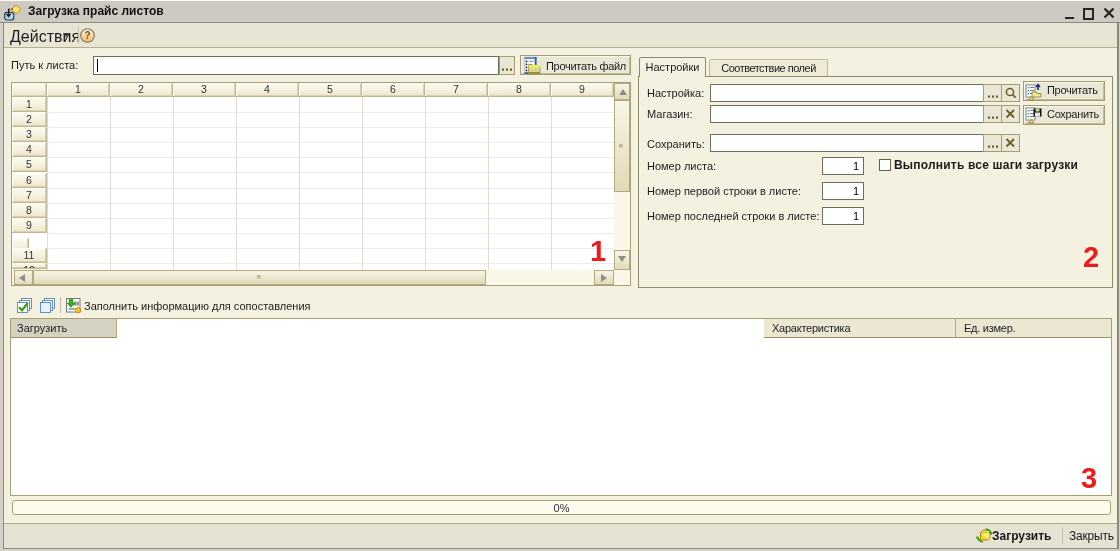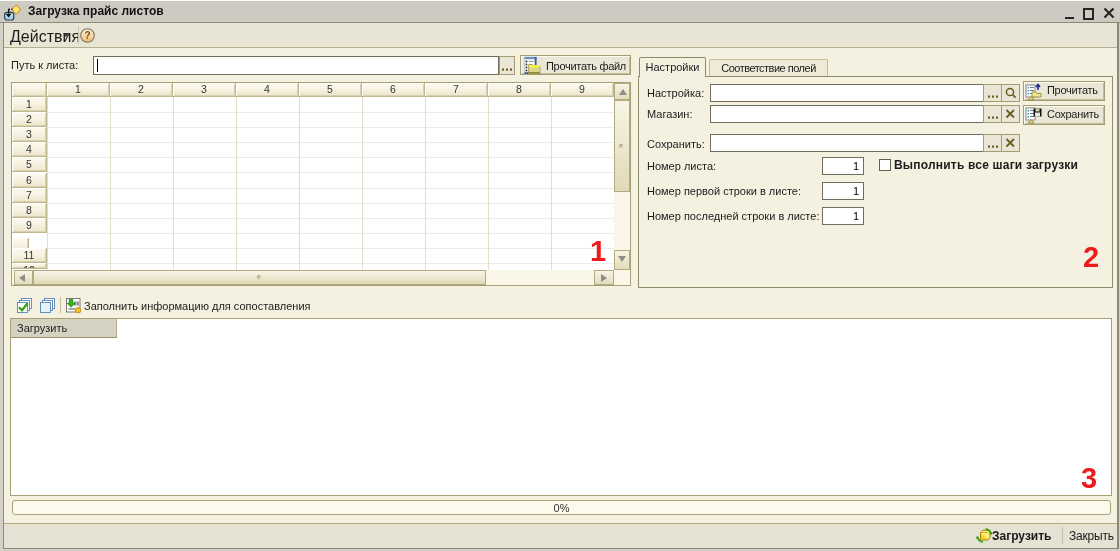--- a/index.html
+++ b/index.html
@@ -278,20 +278,22 @@
       <rect x="12" y="4.5" width="1.8" height="4"></rect>
       <rect x="3.5" y="11.2" width="7" height="1.5"></rect>
     </g>
   <path d="M4.2 2.6 h3.6 v3.7 h1.9 L6 10.2 L2.3 6.3 h1.9 z" fill="#2fb813" stroke="#157a02" stroke-width="0.7"></path>
   <circle cx="13" cy="13.2" r="2.7" fill="#f6c51b" stroke="#b8860c" stroke-width="0.8"></circle>
 </svg>
 <div class="abs lbl" style="left:84px;top:300px">Заполнить информацию для сопоставления</div>
 
 <div id="ltable" class="abs">
   <div class="thcell" style="left:0;width:105.5px;background:#d6d2c1;padding-left:6px;letter-spacing:0">Загрузить</div>
+  <div class="thcell" style="left:753px;width:192px">Характеристика</div>
+  <div class="thcell" style="left:945px;width:155px;border-right:none">Ед. измер.</div>
 </div>
 
 <div id="prog" class="abs">0%</div>
 <div id="botbar" class="abs"></div>
 <svg class="abs" style="left:976px;top:527px" width="17" height="17" viewBox="0 0 17 17">
   <path d="M4.5 5.5 h7.5 v7.5 h-7.5 z" fill="#f7d32c" stroke="#a8860a" stroke-width="1"></path>
   <path d="M4.5 5.5 l2.2-2.2 h7.3 v7.3 l-2 2.4" fill="#fdee79" stroke="#a8860a" stroke-width="1"></path>
   <path d="M4.5 5.5 h7.5" stroke="#c9a117" stroke-width="0.8"></path>
   <path d="M9.5 2 a7 7 0 0 1 5.5 4.5" stroke="#2f9e10" stroke-width="1.7" fill="none"></path>
   <path d="M16.4 5 l-0.7 3 -2.6 -1.6 z" fill="#2f9e10"></path>

